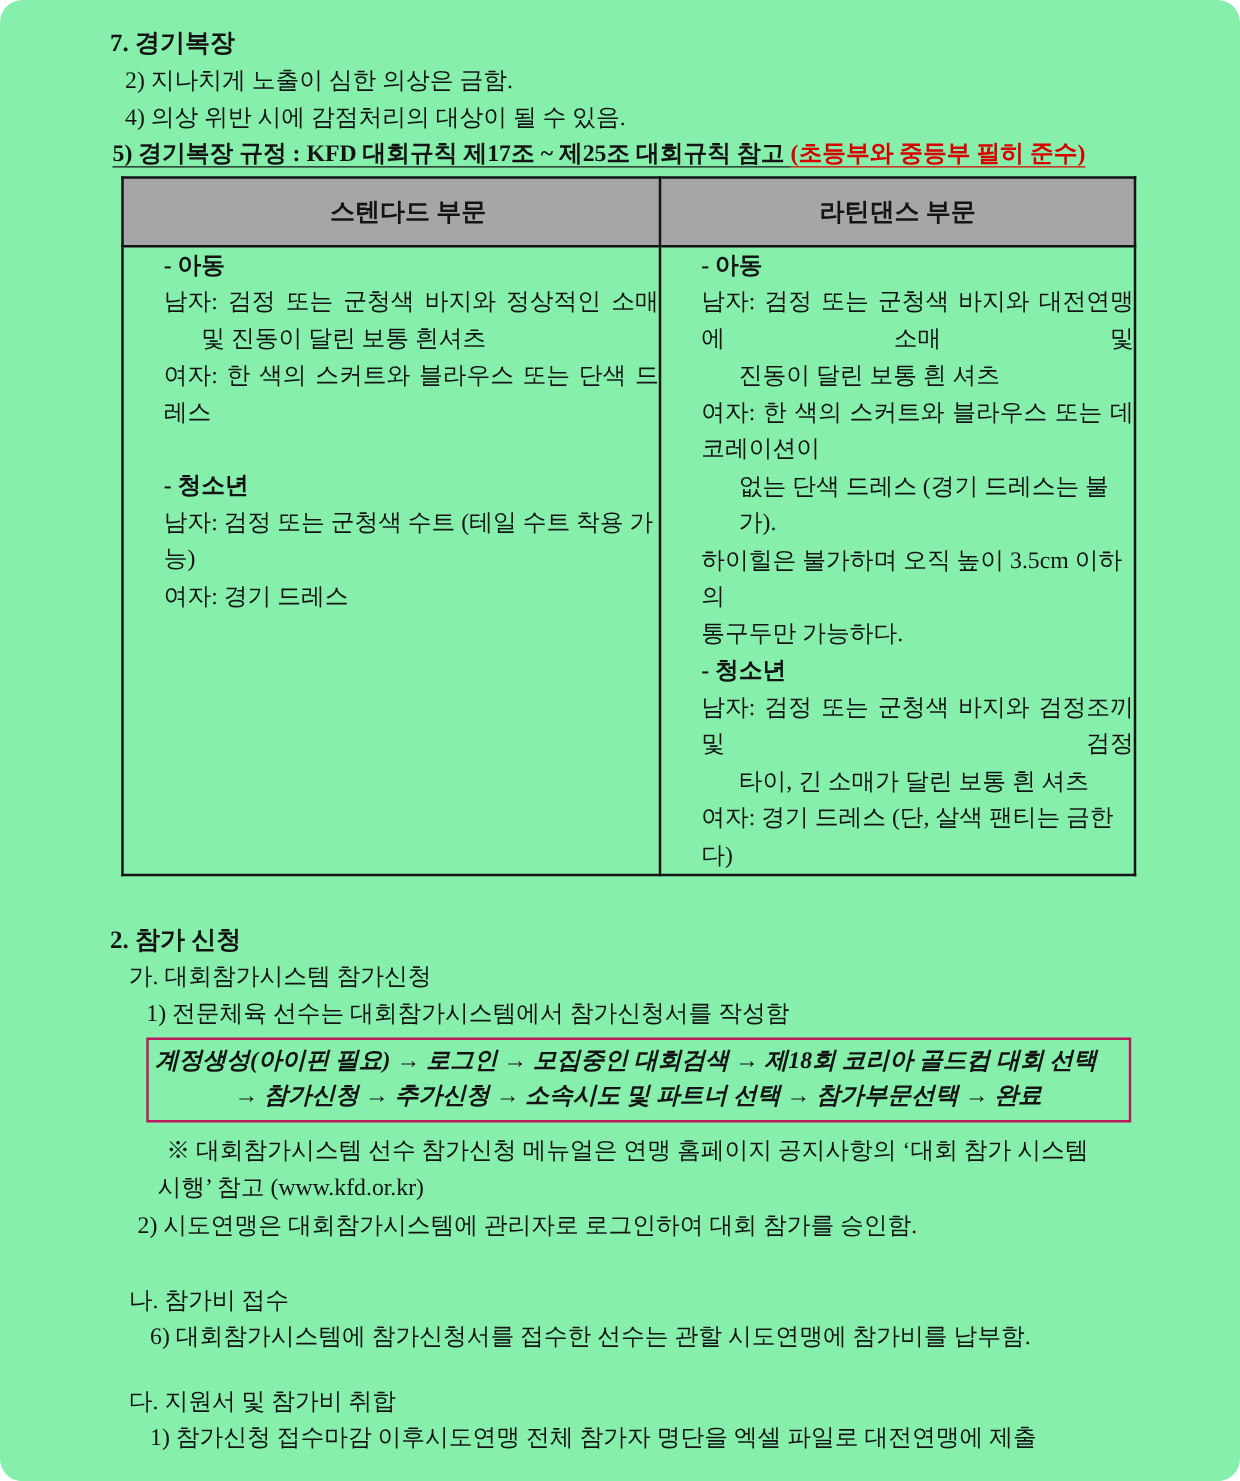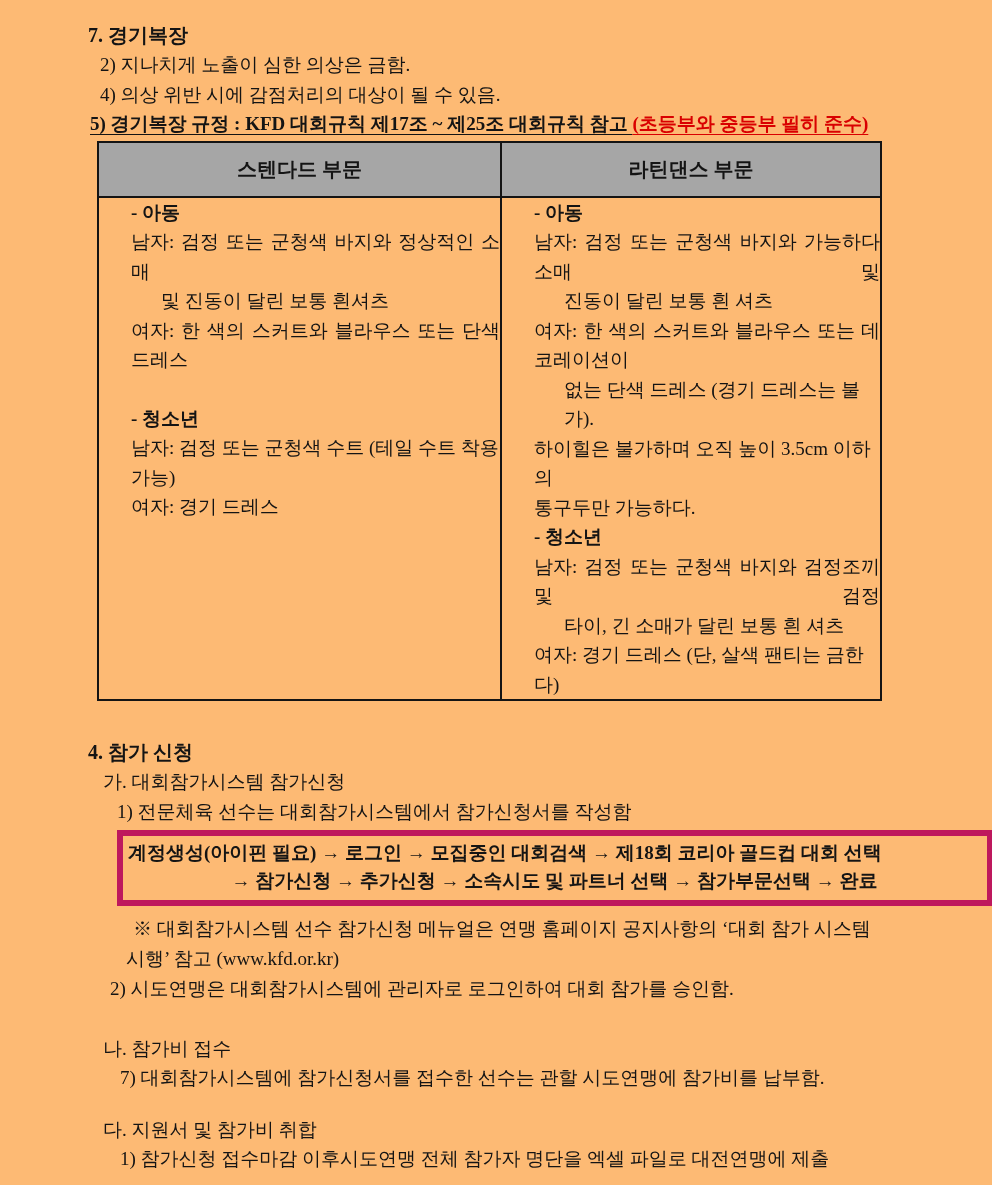--- a/index.html
+++ b/index.html
@@ -2,65 +2,66 @@
 <html lang="ko"><head>
 <meta charset="utf-8">
 <style>
   html,body { margin:0; padding:0; background:#fff; }
   .page {
     position:relative;
     width:992px; height:1185px;
     box-sizing:border-box;
     padding-top:20px;
     overflow:hidden;
-    background:#fdba74;
+    background:#86efac;
     color:#141414;
     font-family:"Liberation Serif","DejaVu Serif",serif;
     font-size:19px;
+    border-radius:18px;
   }
 
   
   .h-num { font-weight:bold; font-size:20px; line-height:30px; margin-left:88px; }
   .rule  { margin-left:100px; line-height:29.5px; }
   .rule5 { margin-left:90px;  line-height:29.5px; font-weight:bold; }
   .rule5 .u { text-decoration:underline; text-underline-offset:4px; }
   .rule5 .red { color:#d90000; }
 
   
   table.dress { border-collapse:collapse; table-layout:fixed; width:783px; margin:2px 0 0 97px; }
   .dress th, .dress td { border:2px solid #141414; }
   .dress th {
     background:#a6a6a6;
     font-size:20px; font-weight:bold; text-align:center;
     height:53px; padding:0;
   }
-  .dress th.col-std { width:401px; }
+  .dress th.col-std { width:401px;padding-left:27px; }
   .dress th.col-lat { width:378px; }
   .dress td { vertical-align:top; height:327px; padding:0; }
   .cell-std { padding:36px 12px 0 16px; }
   .cell-lat { padding:5px 8px 0 12px; }
   .cl { line-height:29.5px;padding-left:32px; }
   .cl.b { font-weight:bold; }
   .cl.ind  { padding-left:62px; }
   .cl.ind2 { }
   .cl.jst  { text-align:justify; text-align-last:justify; }
   .cl.sp   { height:29px; }
 
   
   .h8 { margin-top:36px; }
   .ga  { margin-left:103px; line-height:29.5px; }
   .it1 { margin-left:117px; line-height:29.5px; }
   .sysline { margin-left:130px; line-height:29.5px; }
   a.syslink { color:#82408c; text-decoration:underline; text-underline-offset:3px; cursor:pointer; }
 
   .flowbox {
-    margin:4px 0 0 117px; width:876px; box-sizing:border-box;
-    border:6px solid #be185d;
+    margin:4px 0 0 117px; width:788px; box-sizing:border-box;
+    border:2px solid #be185d;
     padding:3px 6px 5px 5px;
-    font-weight:bold; line-height:28px;
+    font-weight:bold; line-height:28px;font-style:italic;
   }
   .flowbox .l2 { text-align:center; }
 
   .note1 { margin:8px 0 0 133px; line-height:30px; }
   .note2 { margin-left:126px; line-height:30px; }
   .it2   { margin-left:110px; line-height:29.5px; }
 
   .sub-h { margin-left:103px; line-height:29.5px; }
   .sub-1 { margin-left:120px; line-height:29.5px; }
   .na-h { margin-top:30px; }
@@ -90,47 +91,47 @@
           <div class="cl jst">남자: 검정 또는 군청색 바지와 정상적인 소매</div>
           <div class="cl ind">및 진동이 달린 보통 흰셔츠</div>
           <div class="cl jst">여자: 한 색의 스커트와 블라우스 또는 단색 드레스</div>
           <div class="cl sp"></div>
           <div class="cl b">- 청소년</div>
           <div class="cl">남자: 검정 또는 군청색 수트 (테일 수트 착용 가능)</div>
           <div class="cl">여자: 경기 드레스</div>
         </td>
         <td class="cell-lat">
           <div class="cl b">- 아동</div>
-          <div class="cl jst">남자: 검정 또는 군청색 바지와 가능하다 소매 및</div>
+          <div class="cl jst">남자: 검정 또는 군청색 바지와 대전연맹에 소매 및</div>
           <div class="cl ind">진동이 달린 보통 흰 셔츠</div>
           <div class="cl jst">여자: 한 색의 스커트와 블라우스 또는 데코레이션이</div>
           <div class="cl ind">없는 단색 드레스 (경기 드레스는 불가).</div>
           <div class="cl ind2">하이힐은 불가하며 오직 높이 3.5cm 이하의</div>
           <div class="cl ind2">통구두만 가능하다.</div>
           <div class="cl b">- 청소년</div>
           <div class="cl jst">남자: 검정 또는 군청색 바지와 검정조끼 및 검정</div>
           <div class="cl ind">타이, 긴 소매가 달린 보통 흰 셔츠</div>
           <div class="cl">여자: 경기 드레스 (단, 살색 팬티는 금한다)</div>
         </td>
       </tr>
     </tbody>
   </table>
 
-  <div class="h-num h8">4. 참가 신청</div>
+  <div class="h-num h8">2. 참가 신청</div>
   <div class="ga">가. 대회참가시스템 참가신청</div>
   <div class="it1">1) 전문체육 선수는 대회참가시스템에서 참가신청서를 작성함</div>
 
   <div class="flowbox">
     <div class="l1">계정생성(아이핀 필요) → 로그인 → 모집중인 대회검색 → 제18회 코리아 골드컵 대회 선택</div>
     <div class="l2">→ 참가신청 → 추가신청 → 소속시도 및 파트너 선택 → 참가부문선택 → 완료</div>
   </div>
 
   <div class="note1">※ 대회참가시스템 선수 참가신청 메뉴얼은 연맹 홈페이지 공지사항의 ‘대회 참가 시스템</div>
   <div class="note2">시행’ 참고 (www.kfd.or.kr)</div>
   <div class="it2">2) 시도연맹은 대회참가시스템에 관리자로 로그인하여 대회 참가를 승인함.</div>
 
   <div class="sub-h na-h">나. 참가비 접수</div>
-  <div class="sub-1">7) 대회참가시스템에 참가신청서를 접수한 선수는 관할 시도연맹에 참가비를 납부함.</div>
+  <div class="sub-1">6) 대회참가시스템에 참가신청서를 접수한 선수는 관할 시도연맹에 참가비를 납부함.</div>
 
   <div class="sub-h da-h">다. 지원서 및 참가비 취합</div>
   <div class="sub-1">1) 참가신청 접수마감 이후시도연맹 전체 참가자 명단을 엑셀 파일로 대전연맹에 제출</div>
 
 </div>
 
 </body></html>

